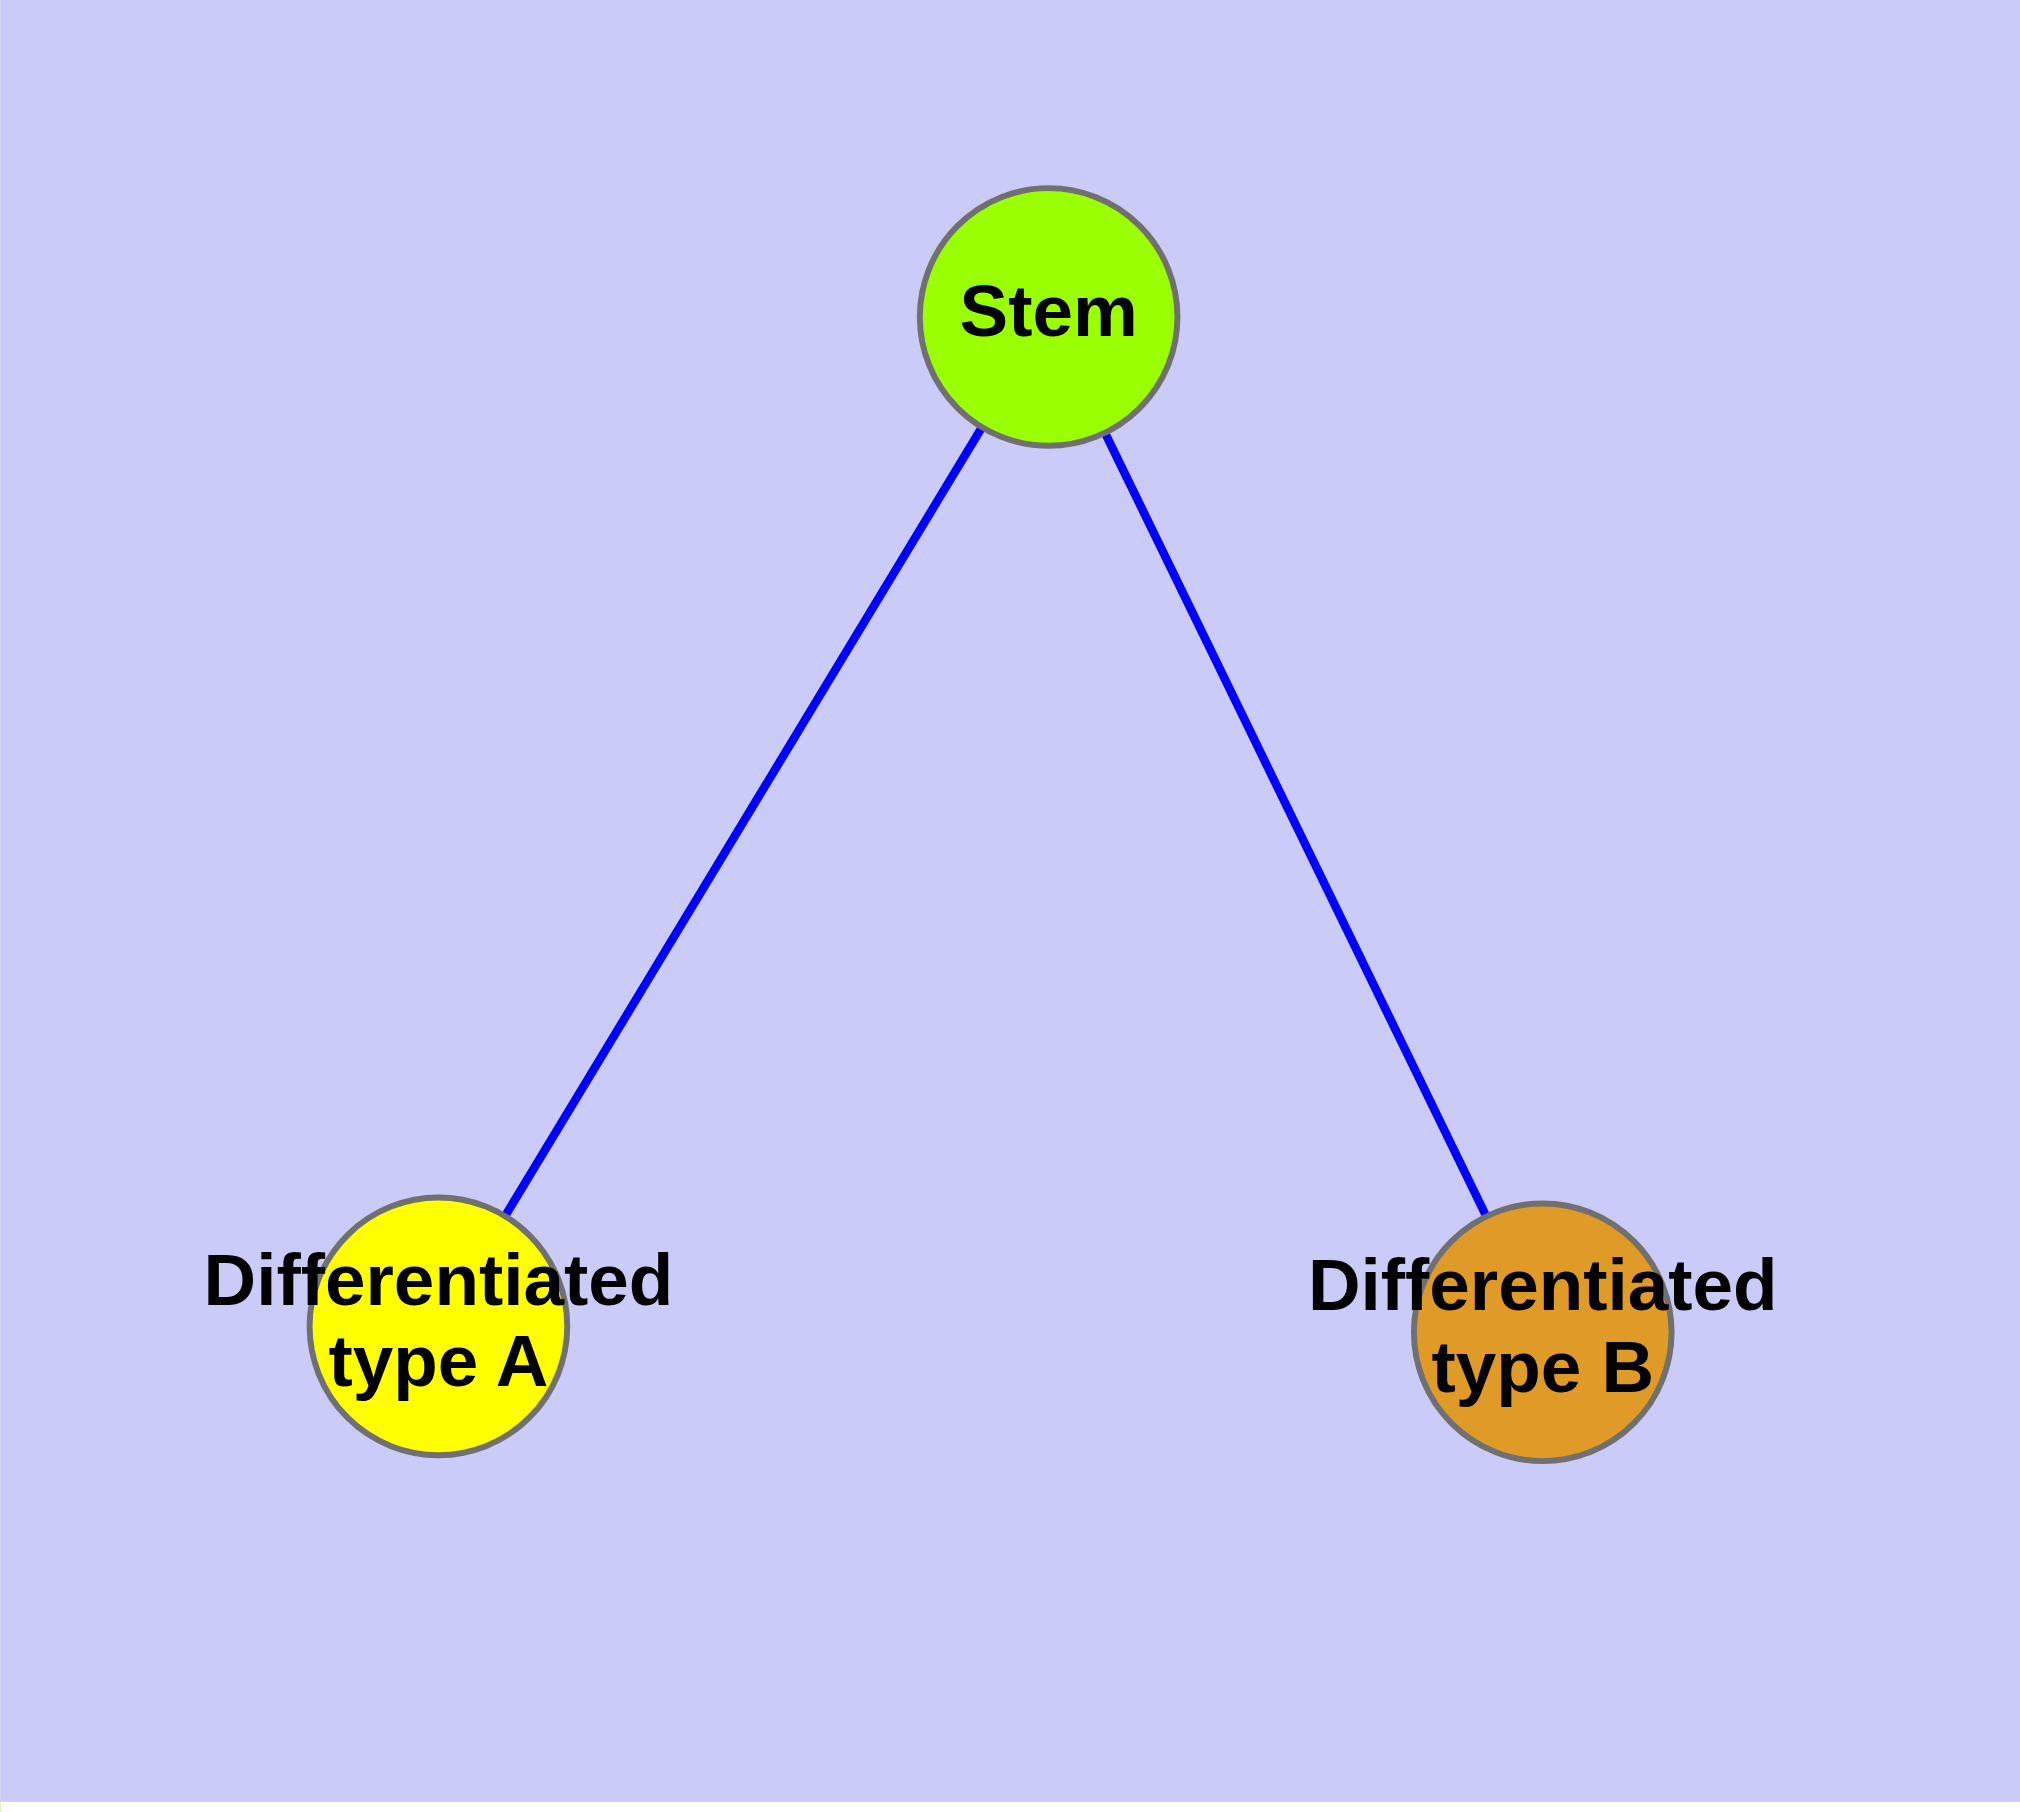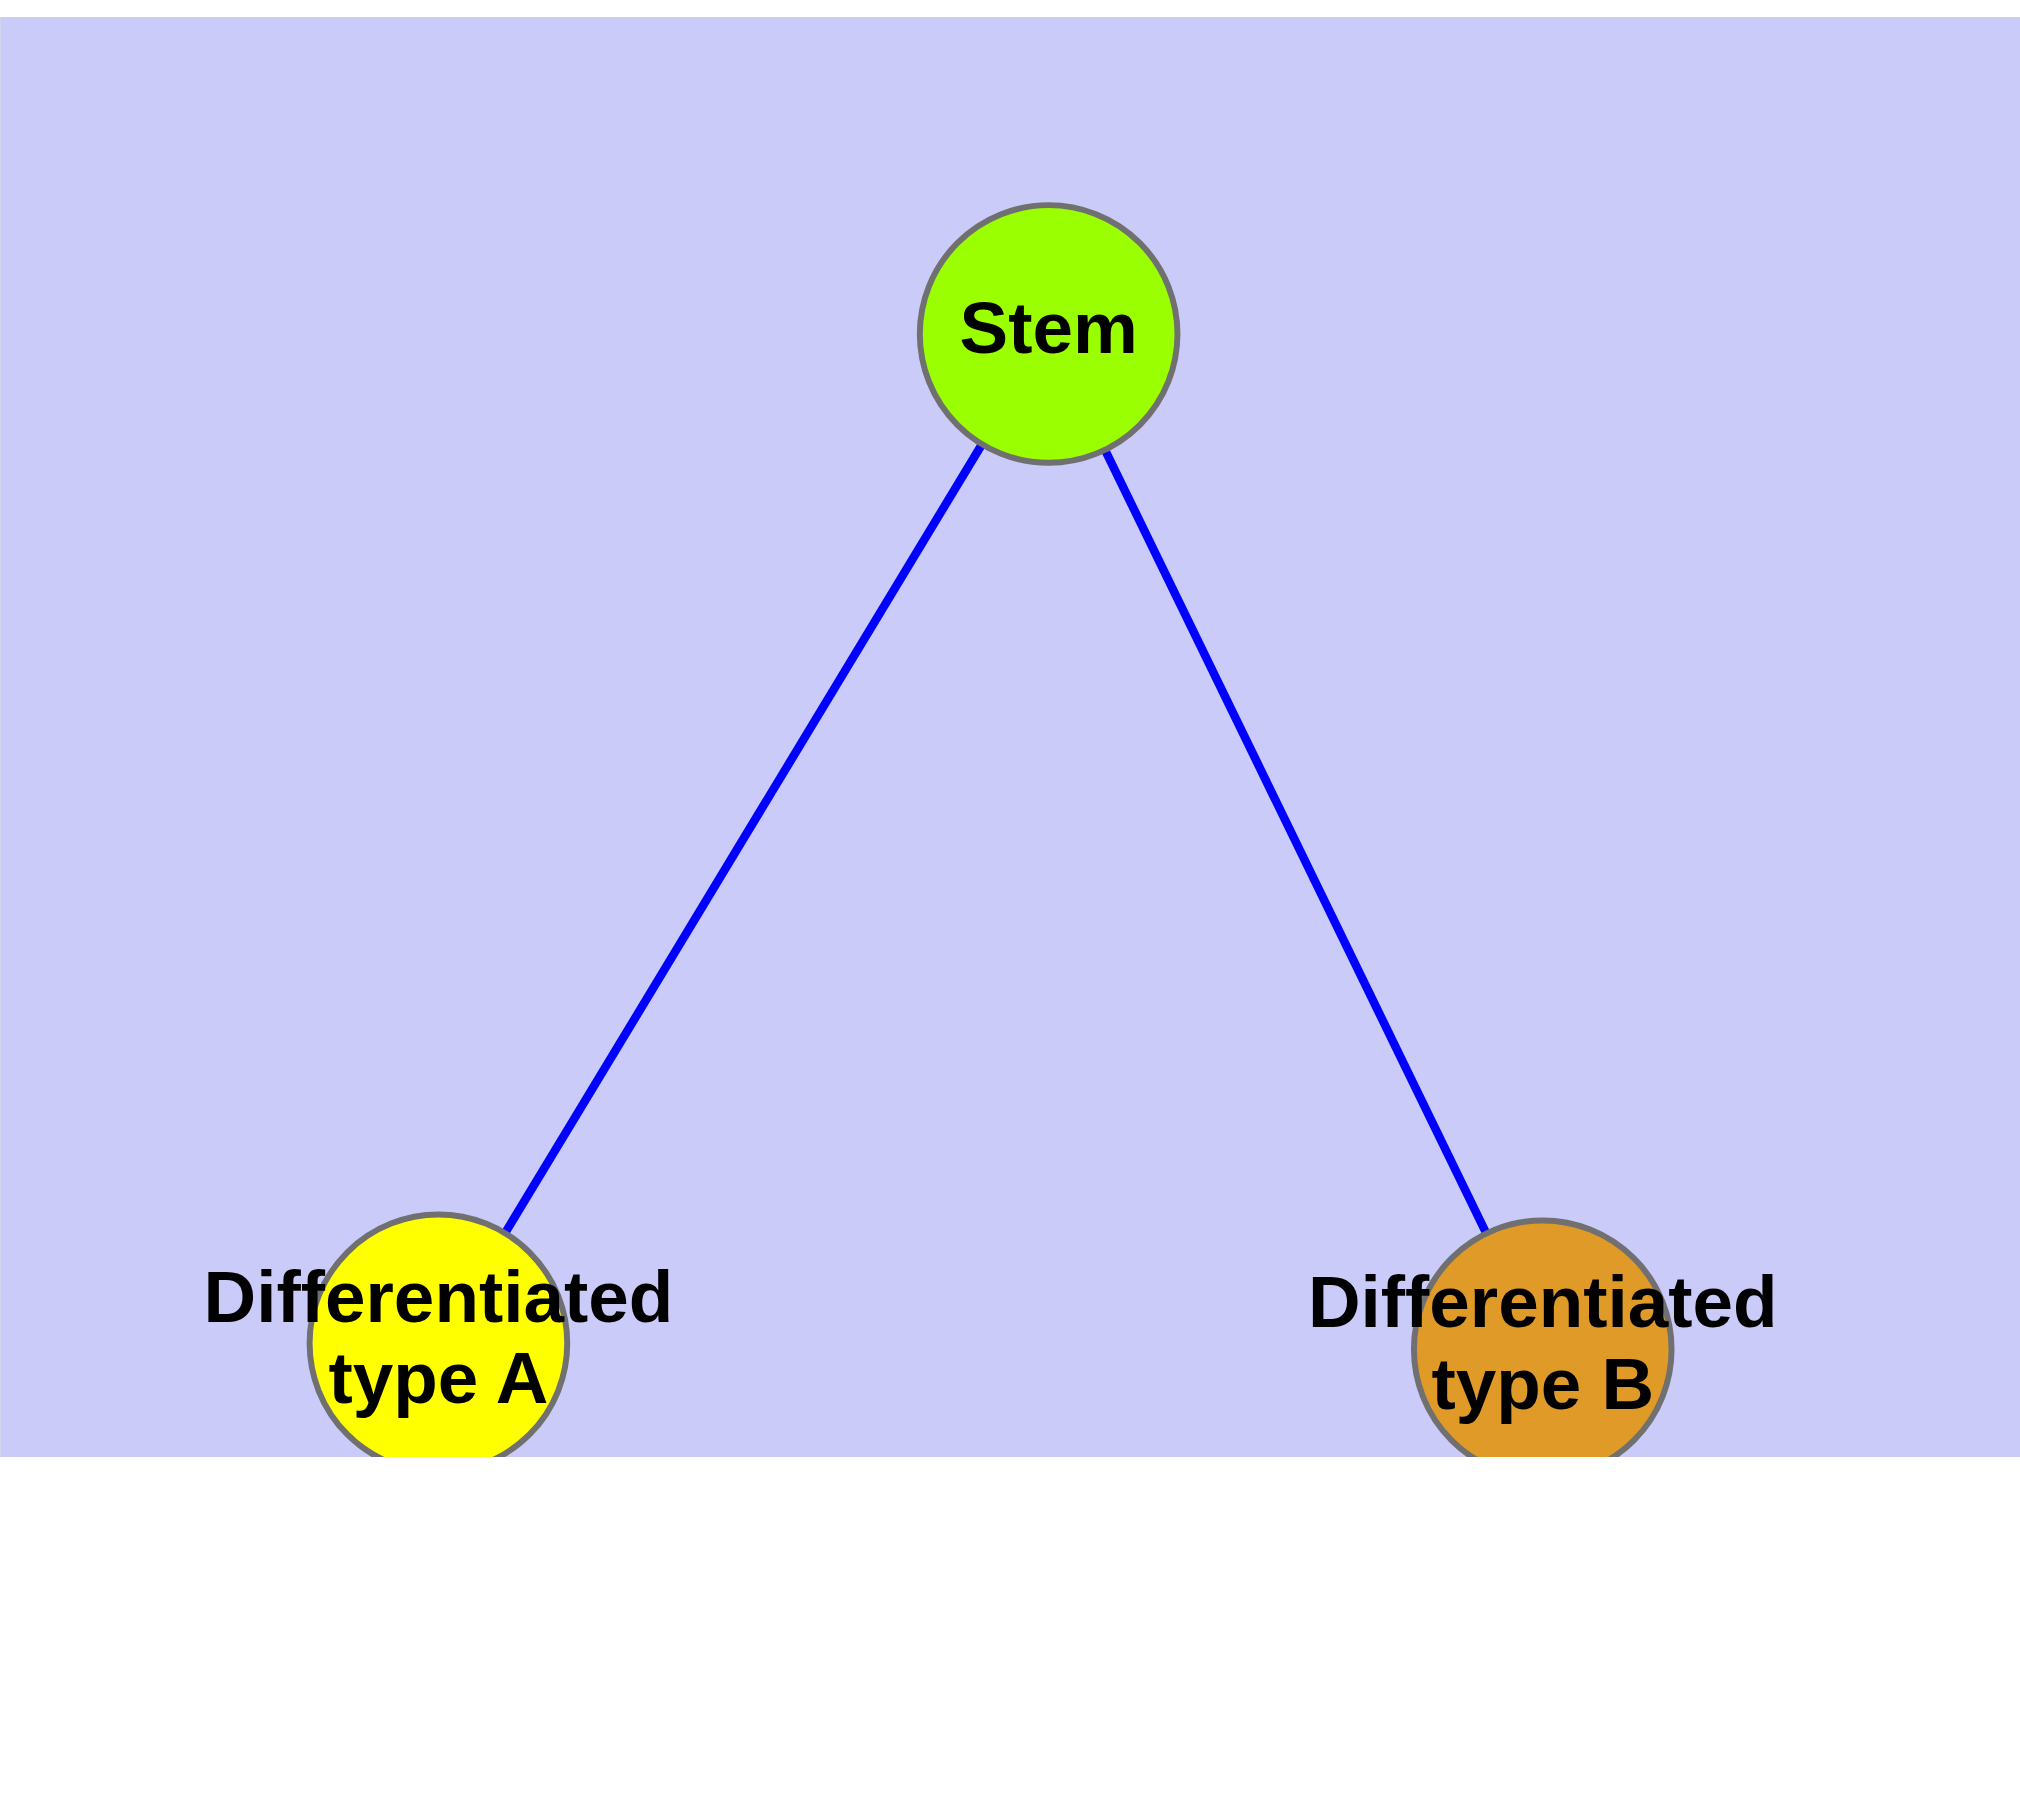--- a/index.html
+++ b/index.html
@@ -7,24 +7,23 @@
     margin: 0;
     padding: 0;
     background: #ffffff;
   }
   body {
     font-family: "Liberation Sans", sans-serif;
   }
   #stage {
     position: relative;
     width: 2021px;
-    height: 1440px;
+    height: 1812px;
     overflow: hidden;
     background: #84cc16;
-    margin-top: 17px;
   }
   #graph-canvas {
     position: absolute;
     left: 0;
     top: 0;
     width: 2021px;
     height: 1812px;
     display: block;
   }
   .node-label {

